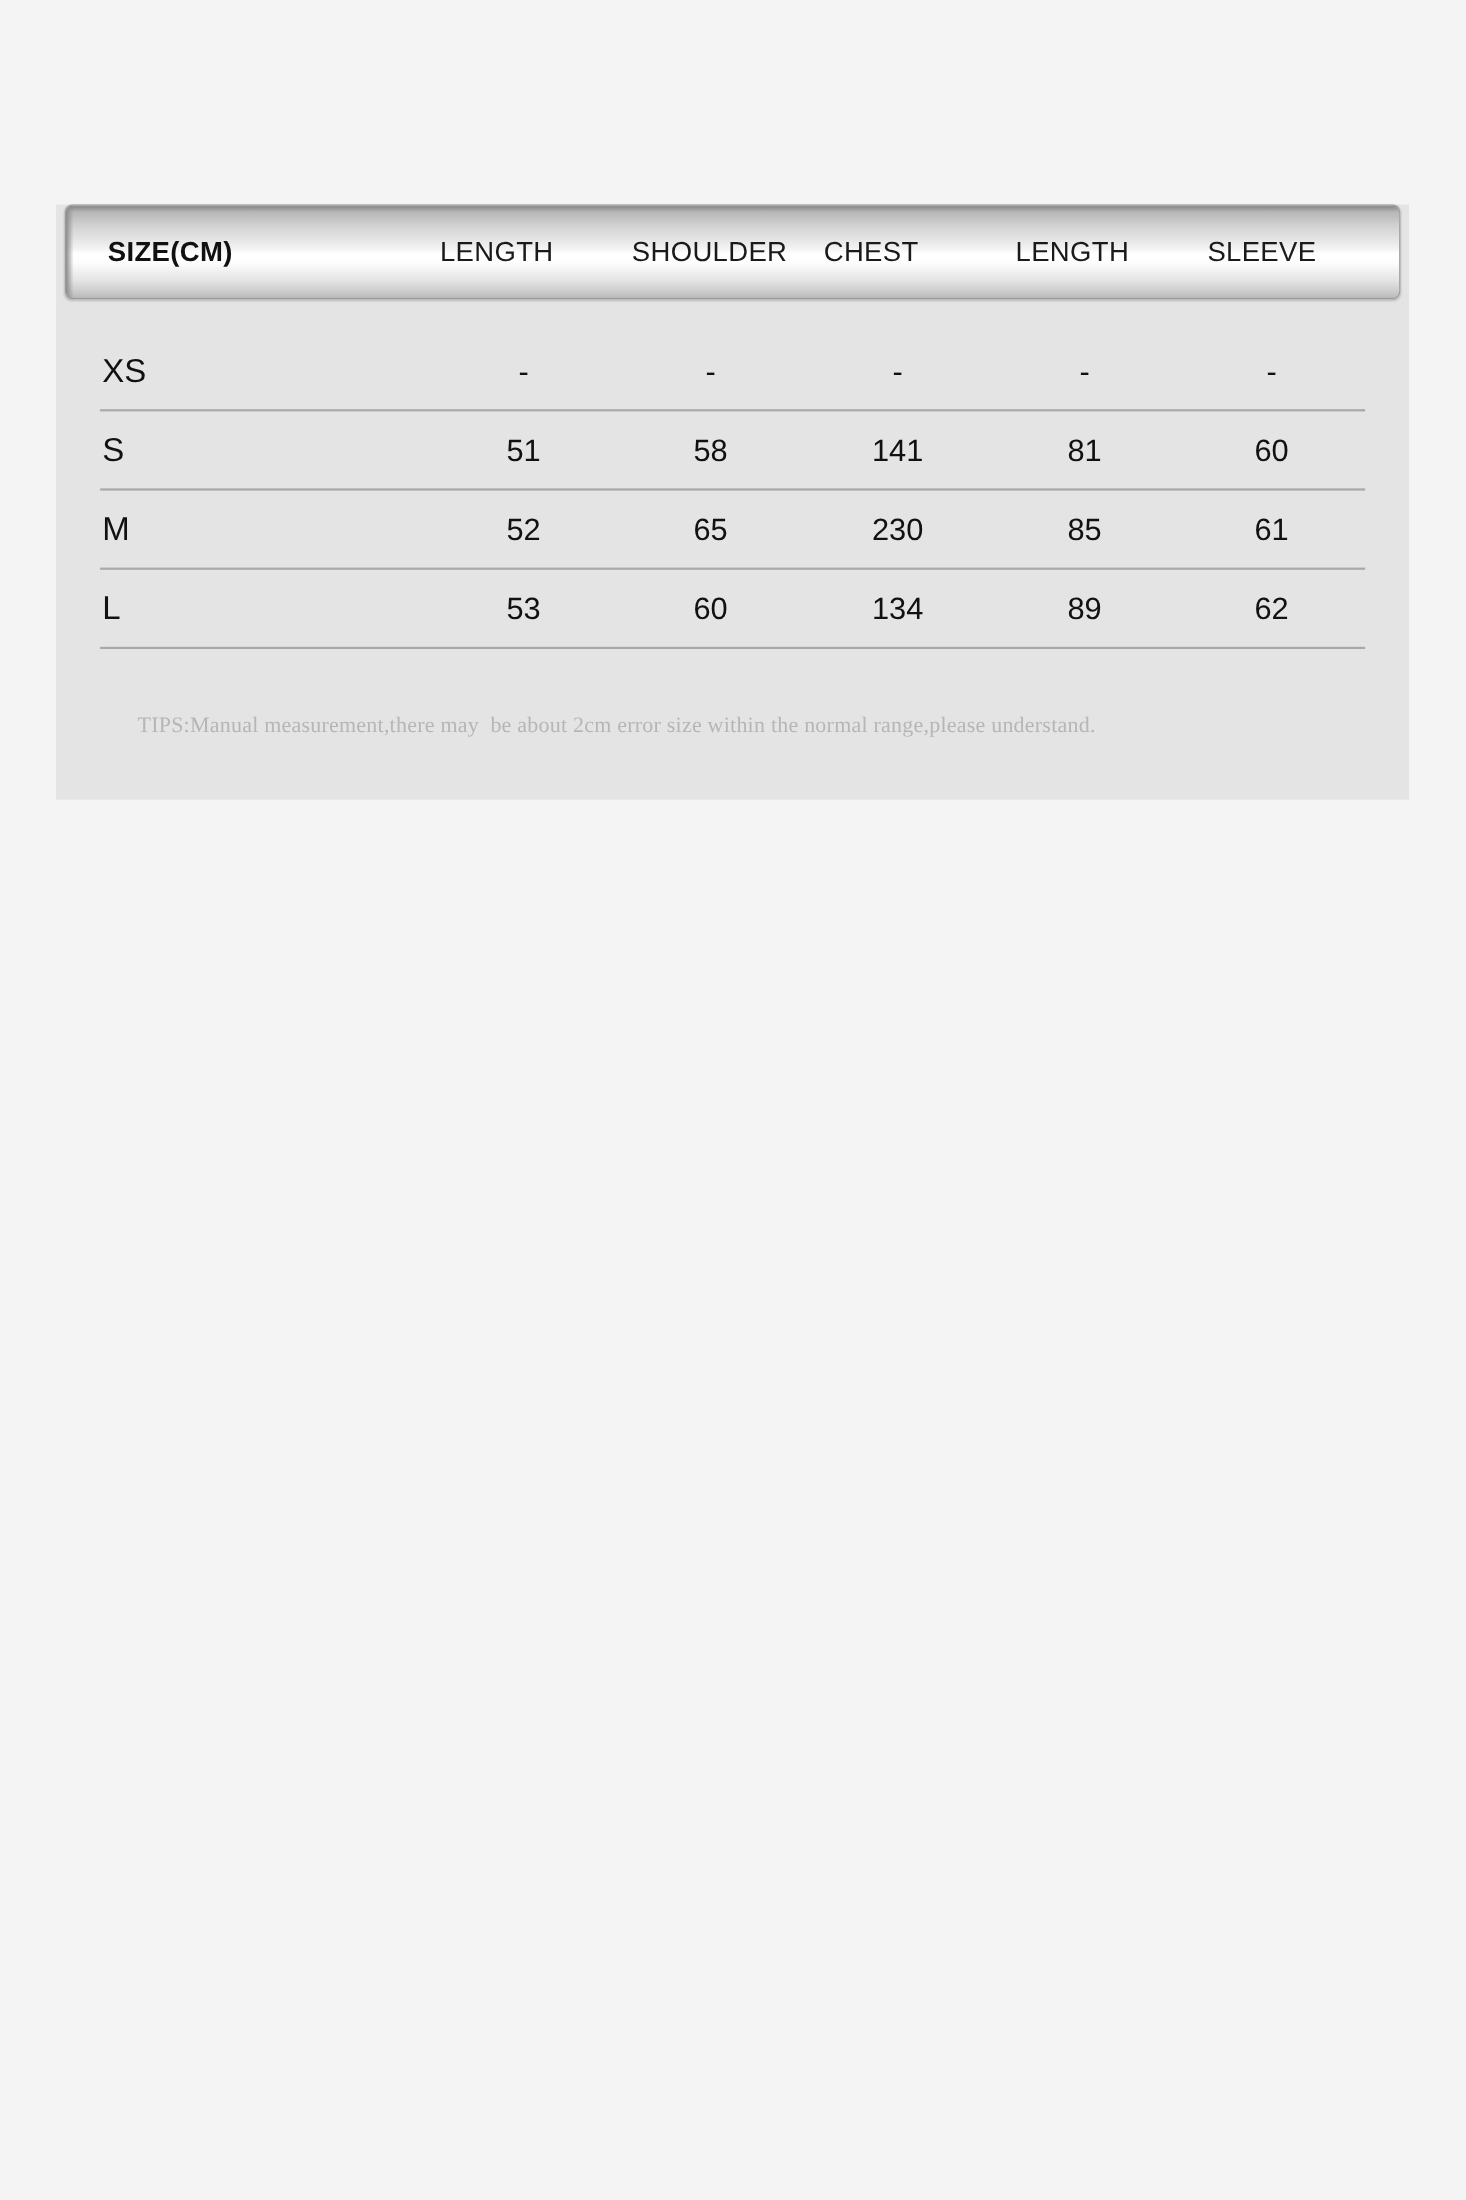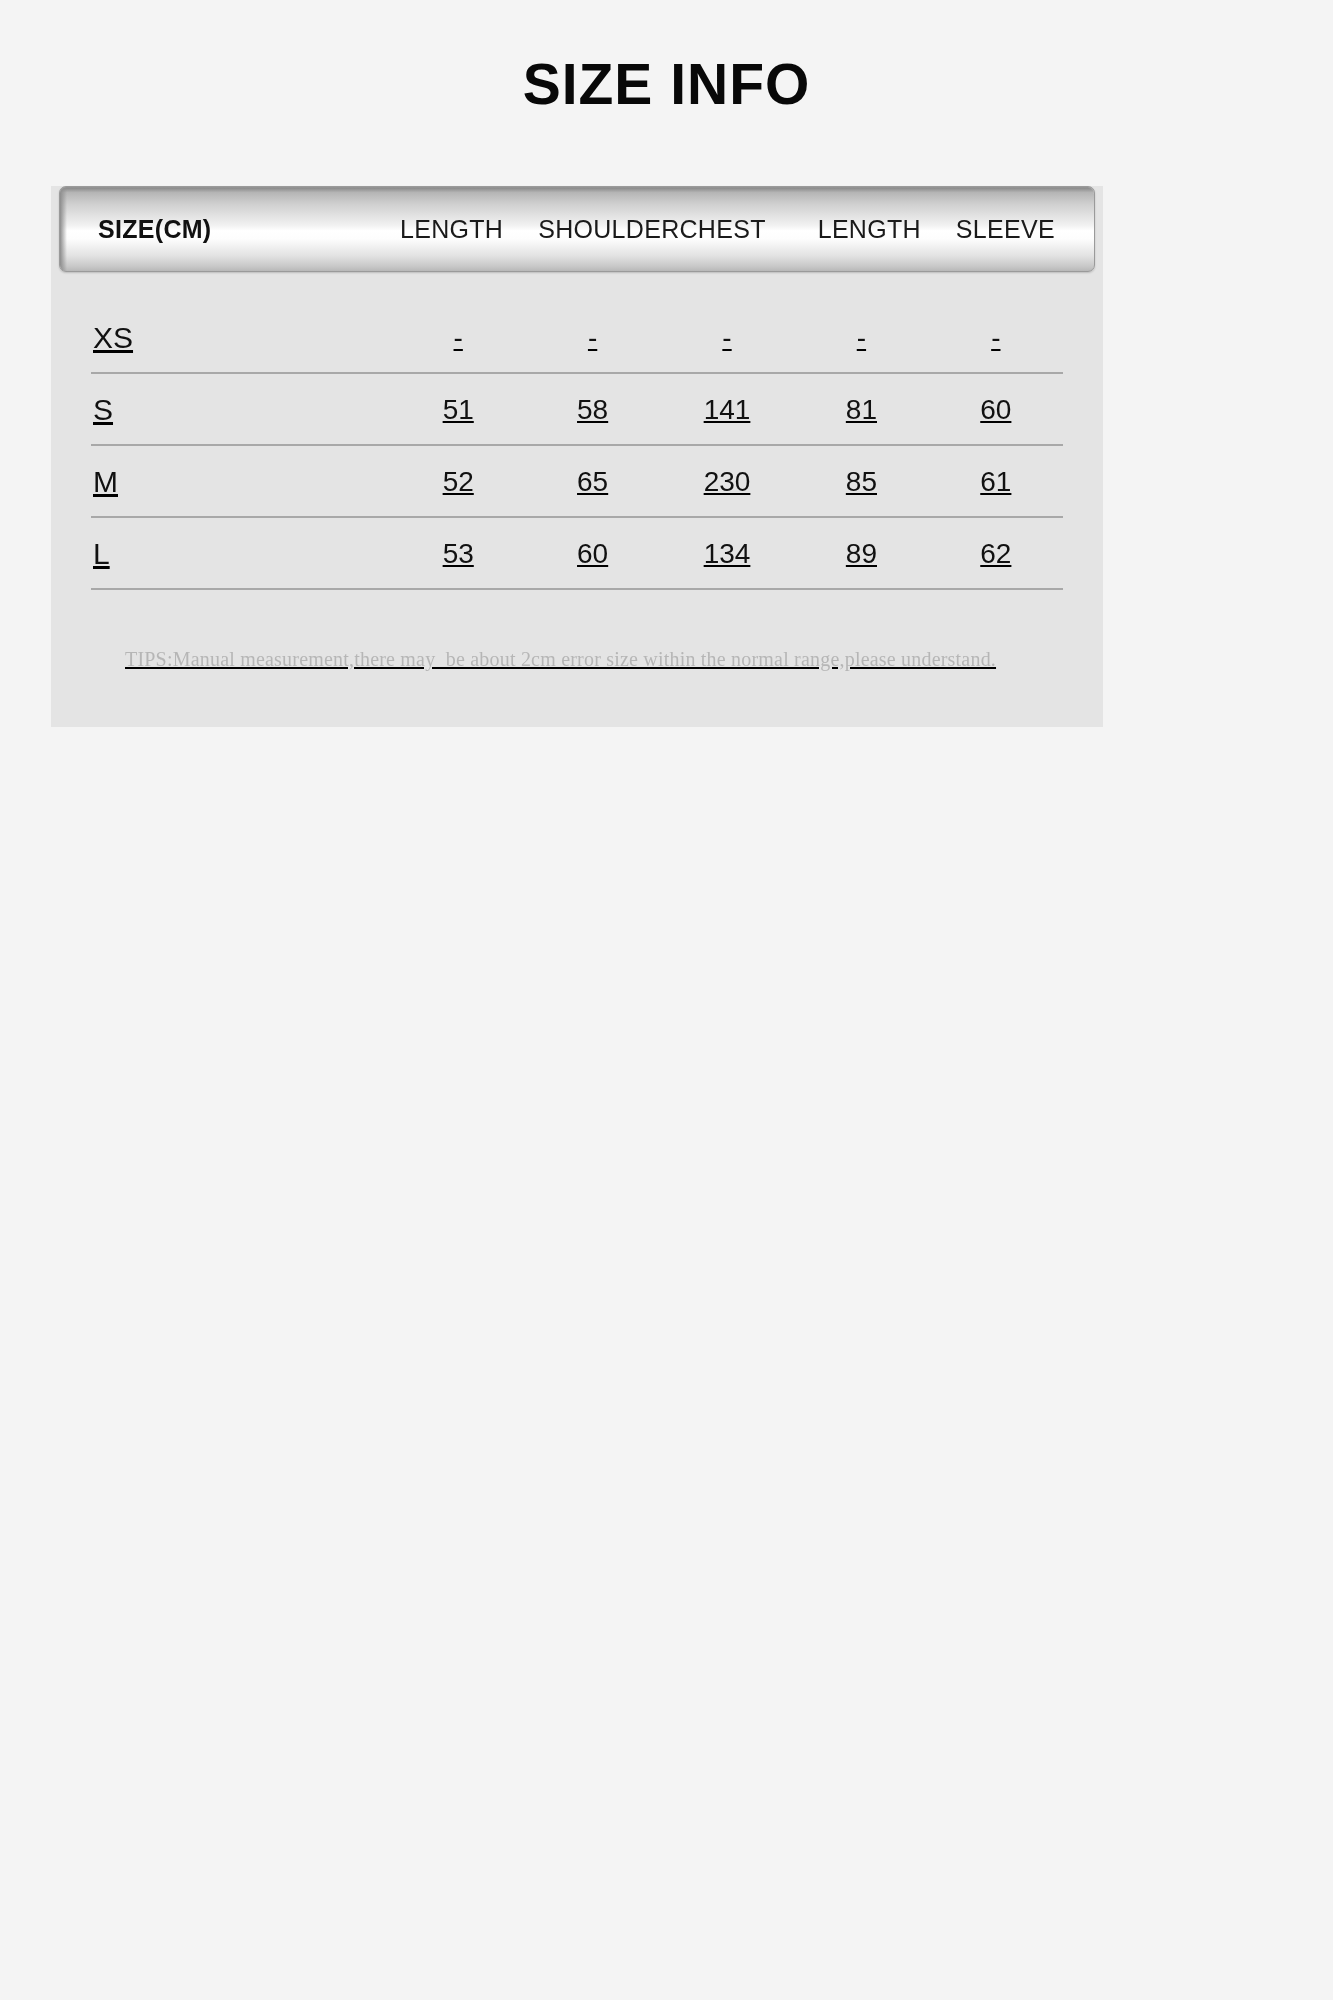--- a/index.html
+++ b/index.html
@@ -34,24 +34,23 @@
     letter-spacing: 1px;
     color: #080808;
     line-height: 1;
   }
 
   
   .table-block {
     position: absolute;
     left: 51px;
     top: 186px;
-    width: 1052px;
+    width: 1230px;
     background: #e4e4e4;
     padding-bottom: 2px;
-    text-decoration: underline;
   }
 
   
   .header-bar {
     position: relative;
     margin: 0 8px;
     height: 86px;
     border-radius: 7px;
     box-sizing: border-box;
     border: 1px solid #9a9a9a;
@@ -153,21 +152,20 @@
     letter-spacing: 0.2px;
     white-space: pre;
     margin-left: 46px;
   }
 </style>
 </head>
 <body>
 
 <div class="page">
 
-  <div class="title">SIZE INFO</div>
 
   <div class="table-block">
 
     <div class="header-bar">
       <div class="header-row">
         <div class="h-size">SIZE(CM)</div>
         <div class="h-cell">LENGTH</div>
         <div class="h-cell">SHOULDER</div>
         <div class="h-cell">CHEST</div>
         <div class="h-cell">LENGTH</div>

